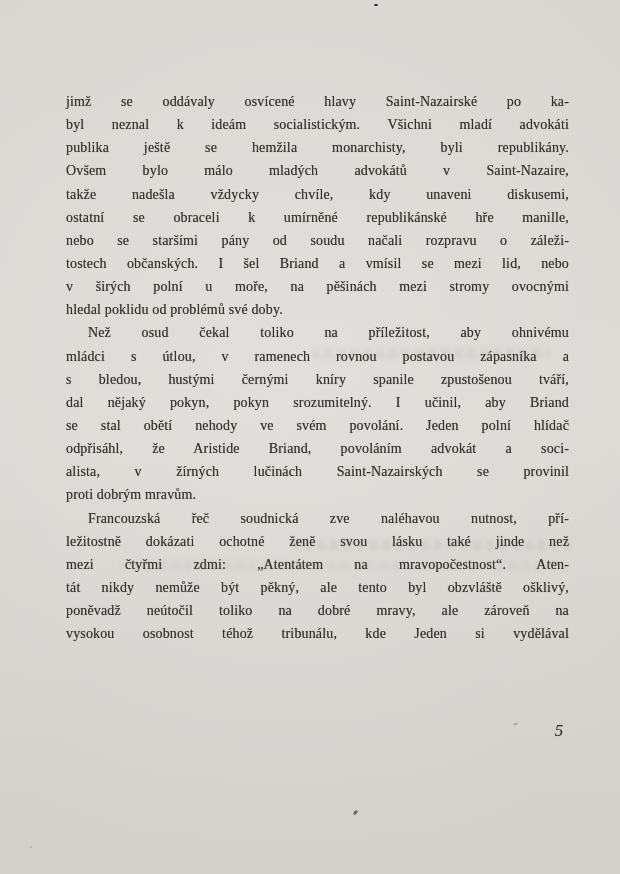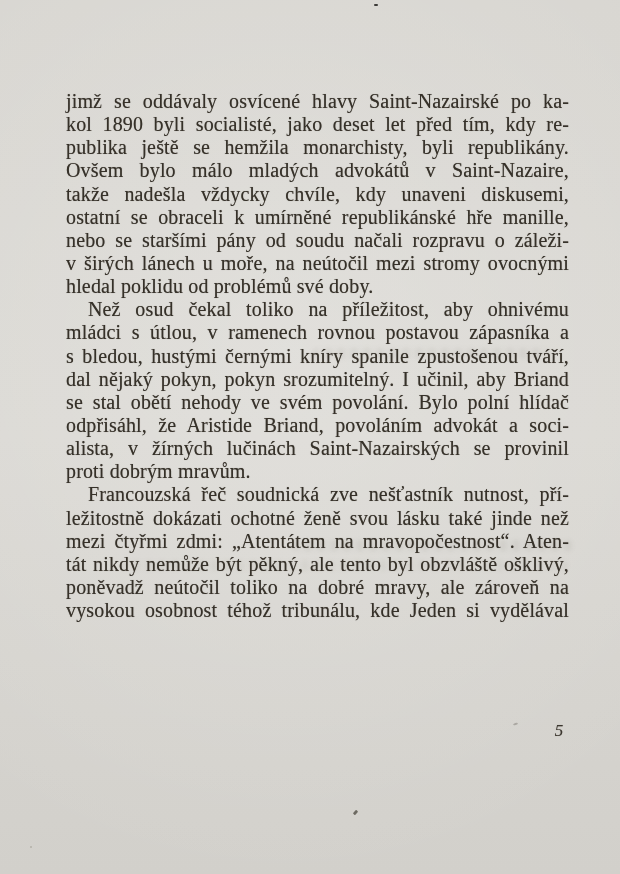--- a/index.html
+++ b/index.html
@@ -19,21 +19,21 @@
   .paper {
     position: absolute;
     inset: 0;
   }
   .textblock {
     position: absolute;
     left: 66px;
     top: 90px;
     width: 503px;
     color: #363129;
-    font-size: 20px;
+    font-size: 14px;
     letter-spacing: 0.15px;
     text-shadow: 0 0 0.7px rgba(54,49,41,0.55);
   }
   .line {
     height: 23.15px;
     line-height: 23.15px;
     text-align: justify;
     text-align-last: justify;
     white-space: nowrap;
   }
@@ -79,37 +79,38 @@
 <body>
 
 <div class="paper">
 
   <div class="smudge s1"></div>
   <div class="smudge s2"></div>
   <div class="smudge s3"></div>
 
   <div class="textblock">
     <div class="line">jimž se oddávaly osvícené hlavy Saint-Nazairské po ka-</div>
-    <div class="line">kol 1890 byli socialisté, jako deset let před tím, kdy re-</div>
+    <div class="line">byl neznal k ideám socialistickým. Všichni mladí advokáti</div>
     <div class="line">publika ještě se hemžila monarchisty, byli republikány.</div>
     <div class="line">Ovšem bylo málo mladých advokátů v Saint-Nazaire,</div>
     <div class="line">takže nadešla vždycky chvíle, kdy unaveni diskusemi,</div>
     <div class="line">ostatní se obraceli k umírněné republikánské hře manille,</div>
     <div class="line">nebo se staršími pány od soudu načali rozpravu o záleži-</div>
-    <div class="line">v širých lánech u moře, na neútočil mezi stromy ovocnými</div>
+    <div class="line">tostech občanských. I šel Briand a vmísil se mezi lid, nebo</div>
+    <div class="line">v širých polní u moře, na pěšinách mezi stromy ovocnými</div>
     <div class="line left">hledal poklidu od problémů své doby.</div>
     <div class="line indent">Než osud čekal toliko na příležitost, aby ohnivému</div>
     <div class="line">mládci s útlou, v ramenech rovnou postavou zápasníka a</div>
     <div class="line">s bledou, hustými černými kníry spanile zpustošenou tváří,</div>
     <div class="line">dal nějaký pokyn, pokyn srozumitelný. I učinil, aby Briand</div>
-    <div class="line">se stal obětí nehody ve svém povolání. Bylo polní hlídač</div>
+    <div class="line">se stal obětí nehody ve svém povolání. Jeden polní hlídač</div>
     <div class="line">odpřisáhl, že Aristide Briand, povoláním advokát a soci-</div>
     <div class="line">alista, v žírných lučinách Saint-Nazairských se provinil</div>
     <div class="line left">proti dobrým mravům.</div>
-    <div class="line indent">Francouzská řeč soudnická zve nešťastník nutnost, pří-</div>
+    <div class="line indent">Francouzská řeč soudnická zve naléhavou nutnost, pří-</div>
     <div class="line">ležitostně dokázati ochotné ženě svou lásku také jinde než</div>
     <div class="line">mezi čtyřmi zdmi: „Atentátem na mravopočestnost“. Aten-</div>
     <div class="line">tát nikdy nemůže být pěkný, ale tento byl obzvláště ošklivý,</div>
     <div class="line">poněvadž neútočil toliko na dobré mravy, ale zároveň na</div>
     <div class="line">vysokou osobnost téhož tribunálu, kde Jeden si vydělával</div>
   </div>
 
   <div class="page-number">5</div>
 
   <div class="speck a"></div>

